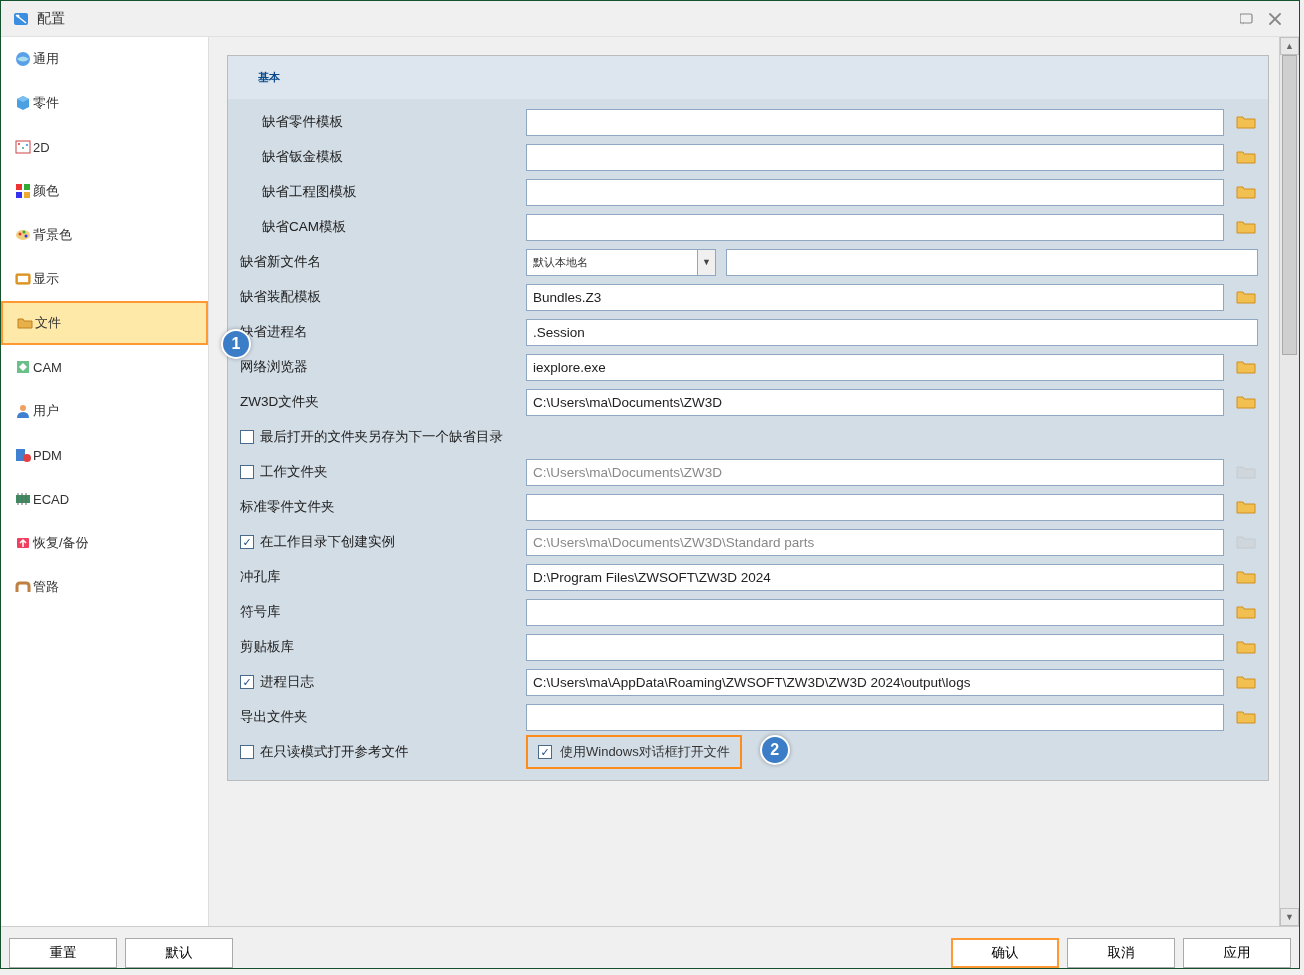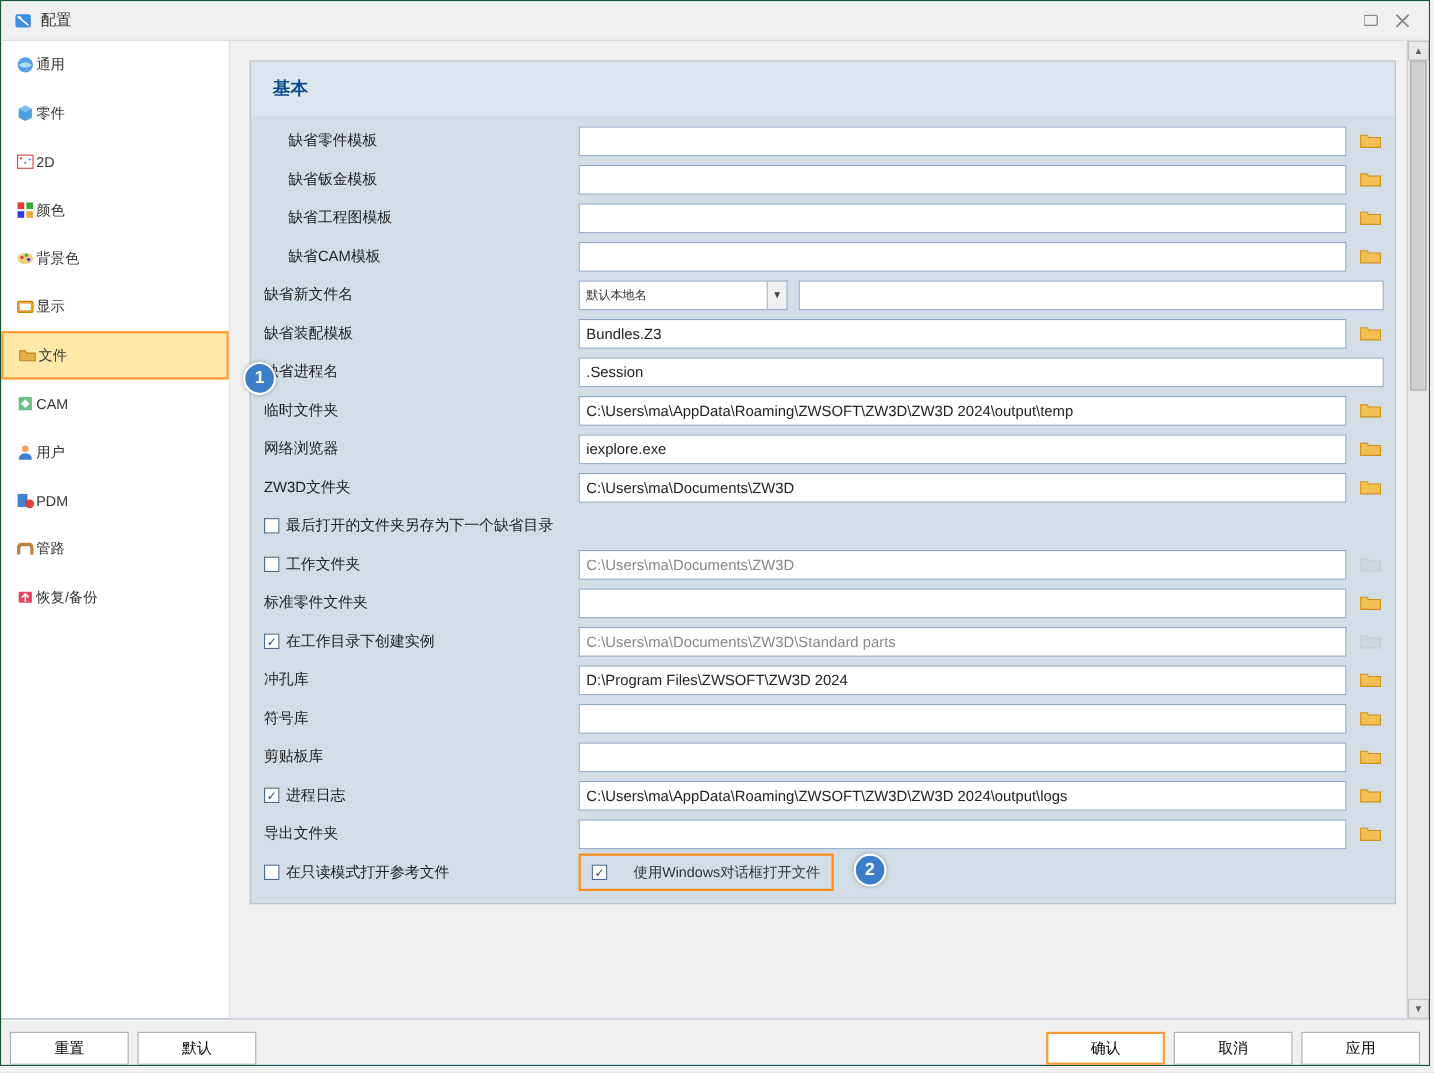--- a/index.html
+++ b/index.html
@@ -103,22 +103,22 @@
       border:1px solid #aaa;
     }
     .panel {
       background: #dde6ee;
       border: 1px solid #bbb;
       padding: 0;
     }
     .panel-title {
       color: #0a4a8a;
       font-weight: bold;
-      font-size: 16px;
-      padding: 14px 14px 14px 20px;
+      font-size: 11px;
+      padding: 14px 14px 14px 30px;
     }
     .panel-body {
       background: #d3dde6;
       padding: 6px 10px 10px 10px;
     }
     .row {
       display: flex;
       align-items: center;
       min-height: 34px;
       gap: 6px;
@@ -181,21 +181,21 @@
       display: inline-flex; align-items: center; justify-content: center;
       font-size: 11px; color: #1a4a8a;
       flex-shrink: 0;
     }
     .checkbox.checked::after { content: "✓"; }
     .highlight-box {
       border: 2px solid #ff8c1a;
       padding: 6px 10px;
       display: inline-flex;
       align-items: center;
-      gap: 24px;
+      gap: 8px;
     }
     .footer {
       height: 42px;
       background: #f0f0f0;
       border-top: 1px solid #ccc;
       display: flex;
       align-items: flex-end;
       padding: 0 8px;
       gap: 8px;
     }
@@ -345,33 +345,44 @@
             <svg width="18" height="18" viewBox="0 0 18 18">
               <rect x="2" y="3" width="9" height="12" fill="#4080d0"></rect>
               <circle cx="13" cy="12" r="4" fill="#e04040"></circle>
             </svg>
           </span>
         <span>PDM</span>
       </div>
       <div class="sidebar-item">
         <span class="sidebar-icon">
             <svg width="18" height="18" viewBox="0 0 18 18">
-              <path d="M3 14 L3 8 Q3 5 6 5 L12 5 Q15 5 15 8 L15 14" fill="none" stroke="#c08040" stroke-width="3"></path>
-            </svg>
-          </span>
-        <span>管路</span>
+              <rect x="2" y="5" width="14" height="8" fill="#3a9060"></rect>
+              <line x1="4" y1="3" x2="4" y2="15" stroke="#666"></line>
+              <line x1="8" y1="3" x2="8" y2="15" stroke="#666"></line>
+              <line x1="12" y1="3" x2="12" y2="15" stroke="#666"></line>
+            </svg>
+          </span>
+        <span>ECAD</span>
       </div>
       <div class="sidebar-item">
         <span class="sidebar-icon">
             <svg width="18" height="18" viewBox="0 0 18 18">
               <rect x="3" y="4" width="12" height="10" rx="1" fill="#f04060"></rect>
               <path d="M6 9 L9 6 L12 9 M9 6 L9 13" stroke="#fff" stroke-width="1.5" fill="none"></path>
             </svg>
           </span>
         <span>恢复/备份</span>
+      </div>
+      <div class="sidebar-item">
+        <span class="sidebar-icon">
+            <svg width="18" height="18" viewBox="0 0 18 18">
+              <path d="M3 14 L3 8 Q3 5 6 5 L12 5 Q15 5 15 8 L15 14" fill="none" stroke="#c08040" stroke-width="3"></path>
+            </svg>
+          </span>
+        <span>管路</span>
       </div>
     </div>
 
     <div class="content-wrap">
       <div class="content">
         <div class="panel">
           <div class="panel-title">基本</div>
           <div class="panel-body">
 
 
@@ -433,29 +444,20 @@
                     <path d="M1 3 L7 3 L8 5 L19 5 L19 14 L1 14 Z" fill="#f2c050" stroke="#d09020"></path>
                   </svg>
                 </span>
               </div>
 
             <div class="row">
                 <div class="label">缺省进程名</div>
                 <input class="input" value=".Session" style="">
               </div>
 
-            <div class="row">
-                <div class="label">临时文件夹</div>
-                <input class="input" value="C:\Users\ma\AppData\Roaming\ZWSOFT\ZW3D\ZW3D 2024\output\temp" style="">
-                <span class="folder-btn">
-                  <svg width="20" height="16" viewBox="0 0 20 16">
-                    <path d="M1 3 L7 3 L8 5 L19 5 L19 14 L1 14 Z" fill="#f2c050" stroke="#d09020"></path>
-                  </svg>
-                </span>
-              </div>
 
             <div class="row">
                 <div class="label">网络浏览器</div>
                 <input class="input" value="iexplore.exe" style="">
                 <span class="folder-btn">
                   <svg width="20" height="16" viewBox="0 0 20 16">
                     <path d="M1 3 L7 3 L8 5 L19 5 L19 14 L1 14 Z" fill="#f2c050" stroke="#d09020"></path>
                   </svg>
                 </span>
               </div>

